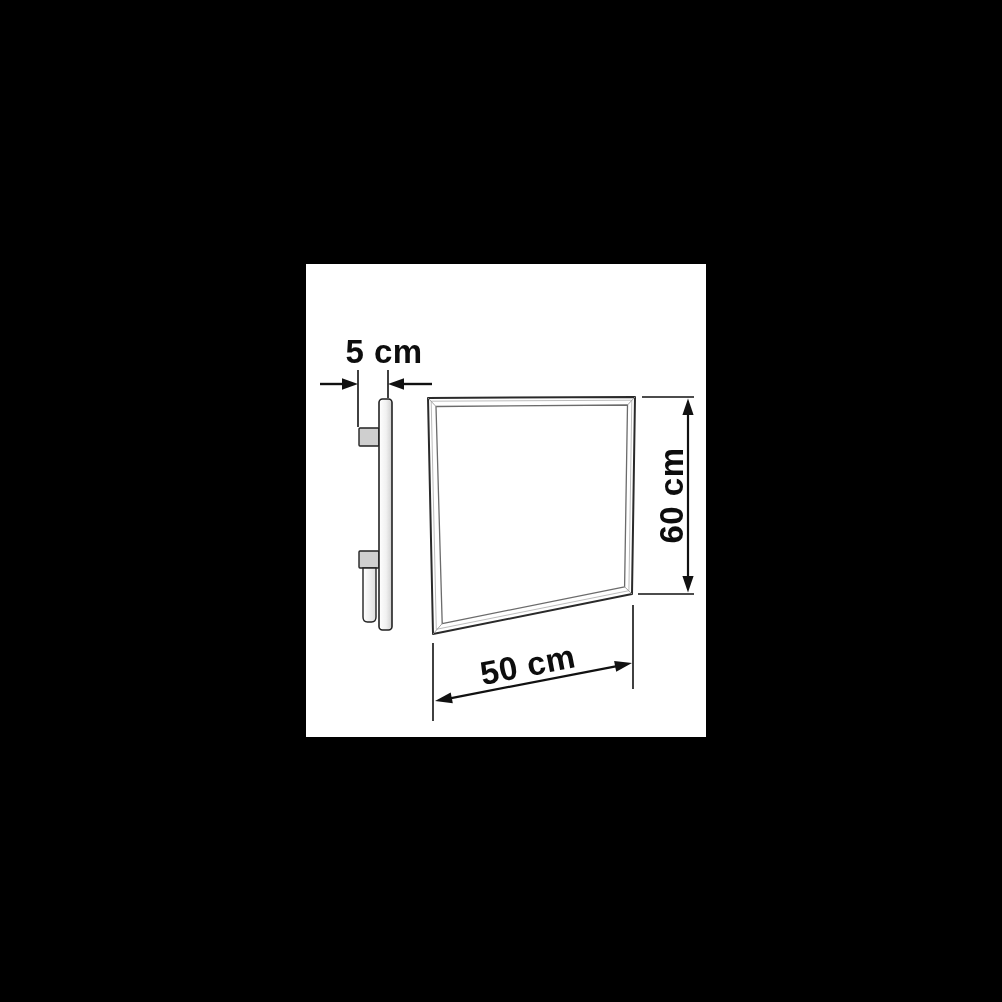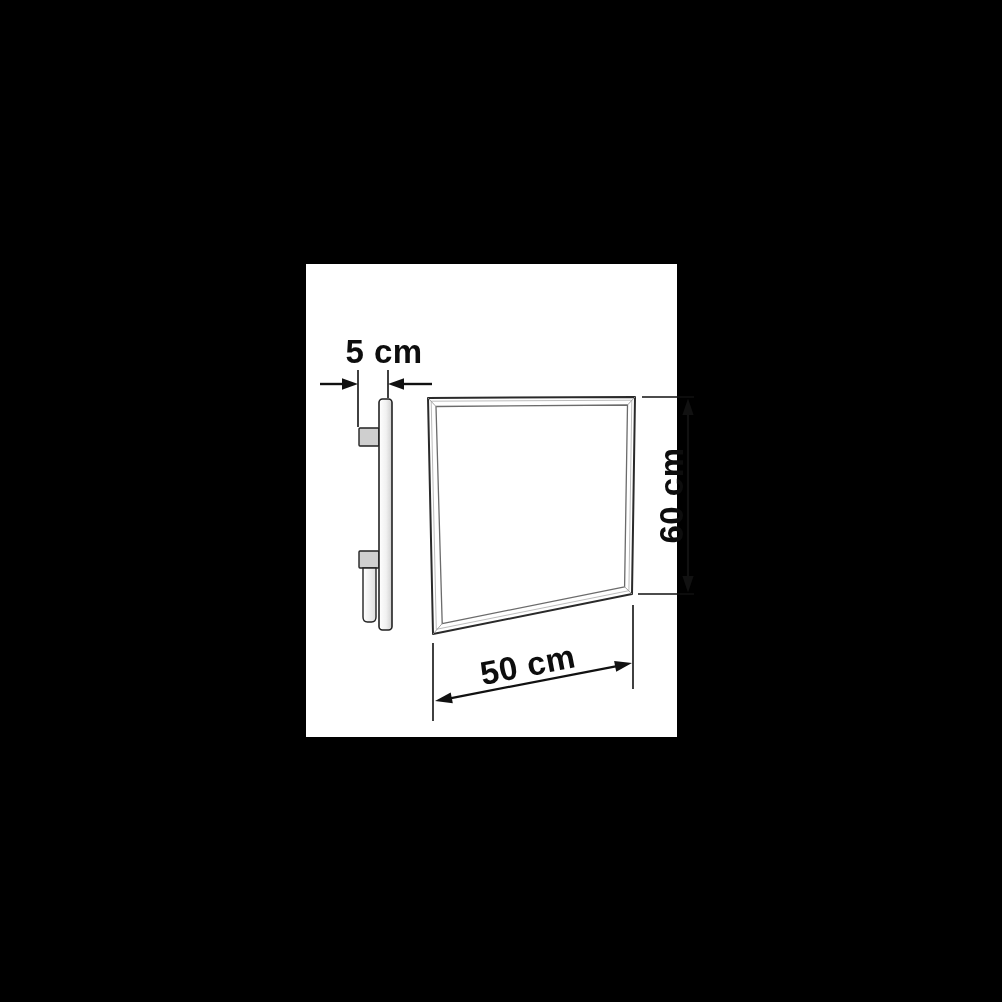--- a/index.html
+++ b/index.html
@@ -6,21 +6,21 @@
   html, body {
     width: 1002px; height: 1002px;
     background: #000000;
     overflow: hidden;
     font-family: "Liberation Sans", sans-serif;
   }
   .stage { position: relative; width: 1002px; height: 1002px; background: #000000; }
   .canvas {
     position: absolute;
     left: 306px; top: 264px;
-    width: 371px; height: 473px;
+    width: 400px; height: 473px;
     background: #ffffff;
   }
   .canvas svg { display: block; width: 390px; height: 473px; }
   .dim-label {
     font-family: "Liberation Sans", sans-serif;
     font-weight: 700;
     font-size: 33px;
     letter-spacing: 0.5px;
     fill: #0d0d0d;
   }

